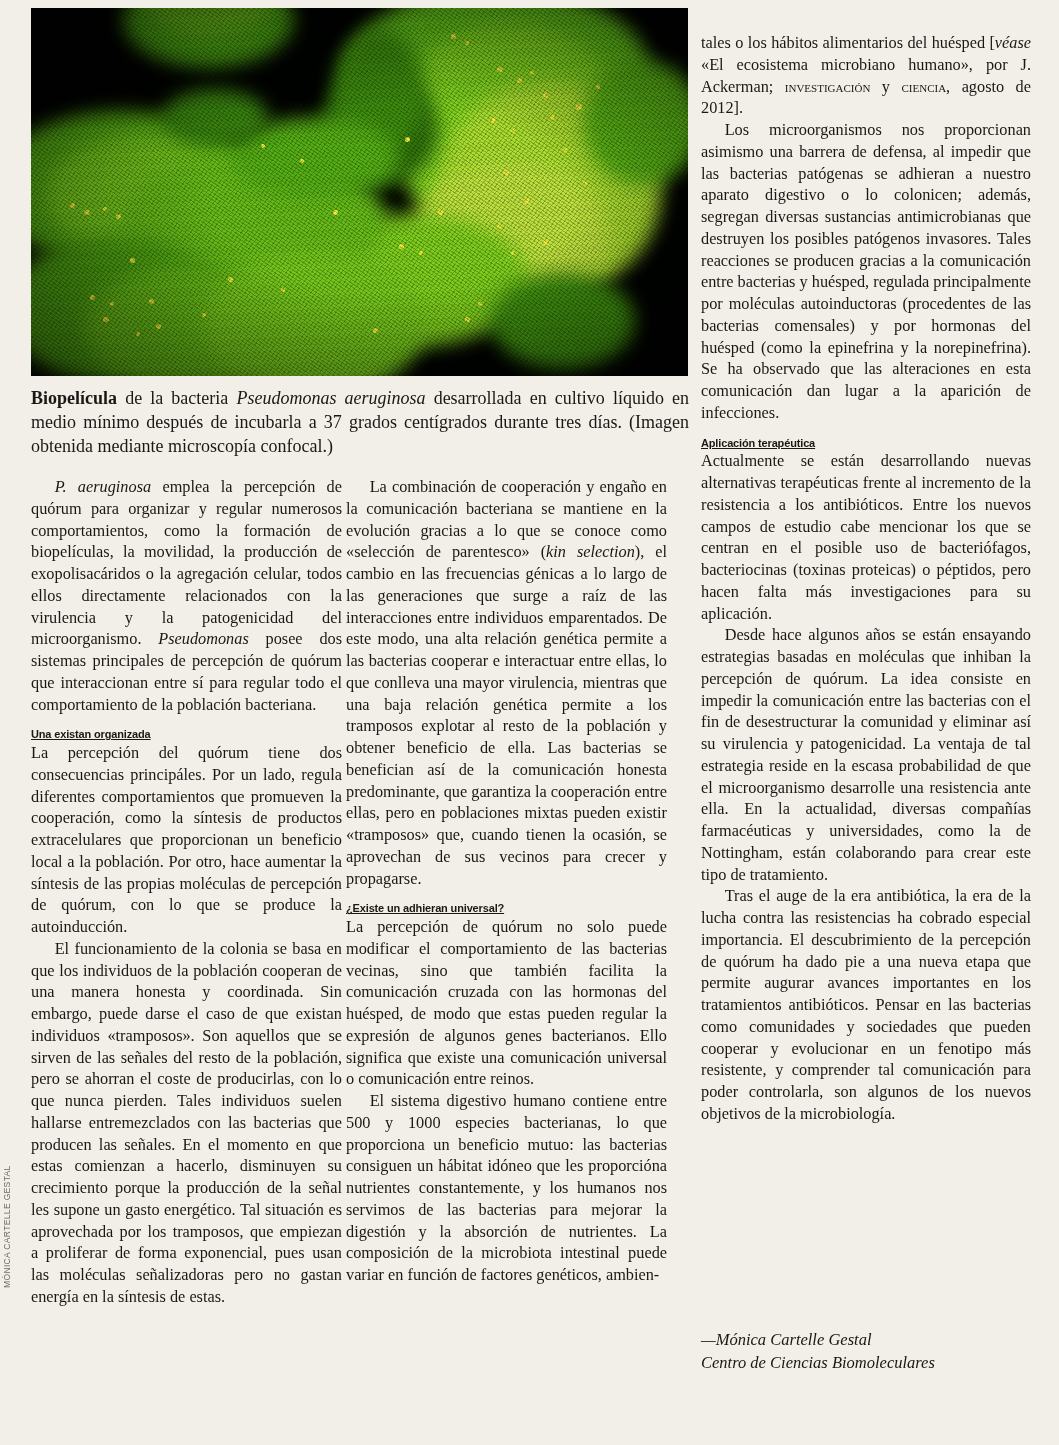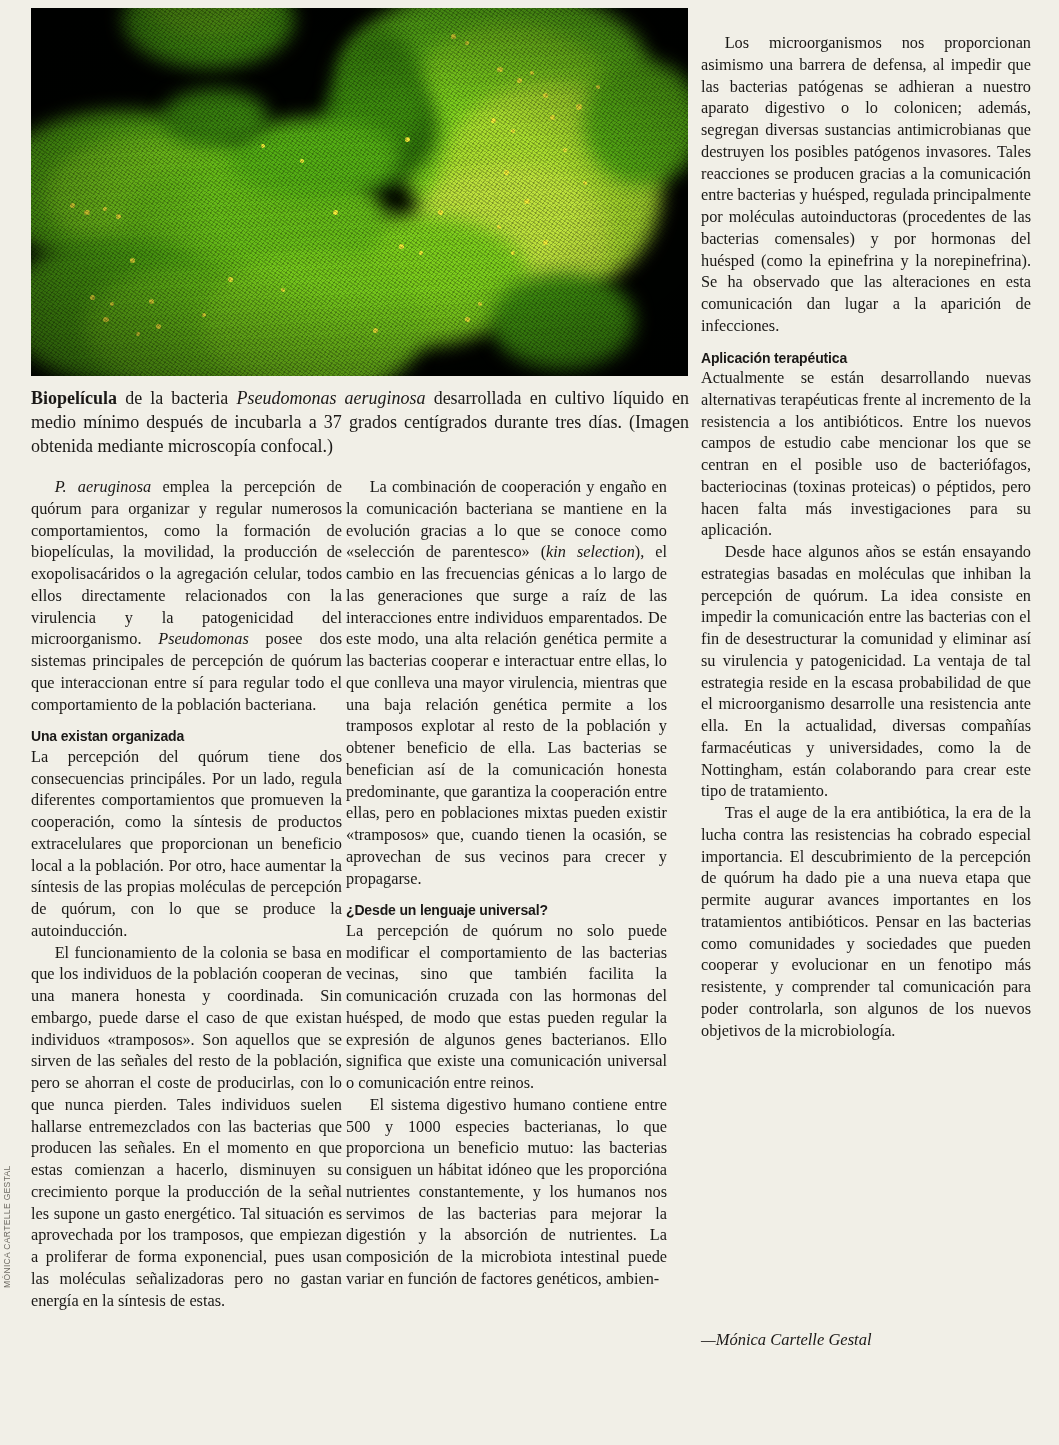--- a/index.html
+++ b/index.html
@@ -94,24 +94,25 @@
     line-height: 1.335;
     text-align: justify;
     text-justify: inter-word;
     hyphens: manual;
   }
   .col p { margin: 0; text-indent: 1.45em; }
   .col p.noindent { text-indent: 0; }
   .col h3 {
     margin: 13px 0 0 0;
     font-family: "Liberation Sans", "DejaVu Sans", sans-serif;
-    font-size: 14px;
+    font-size: 11px;
     font-weight: bold;
     letter-spacing: -0.15px;
     line-height: 1.25;
+    text-decoration: underline;
   }
   .col i { font-style: italic; }
   .sc {
     font-variant: small-caps;
     text-transform: lowercase;
   }
 
   #col1 { left: 31px;  width: 311px; }
   #col2 { left: 346px; width: 321px; }
   #col3 { left: 701px; top: 32px; width: 330px; }
@@ -211,30 +212,32 @@
 
   <div class="col" id="col1">
     <p><i>P. aeruginosa</i><span> emplea la percepción de quórum para organizar y regular numerosos comportamientos, como la formación de biopelículas, la movilidad, la producción de exopolisacáridos o la agregación celular, todos ellos directamente relacionados con la virulencia y la patogenicidad del microorganismo. </span><i>Pseudomonas</i><span> posee dos sistemas principales de percepción de quórum que interaccionan entre sí para regular todo el comportamiento de la población bacteriana.</span></p>
     <h3>Una existan organizada</h3>
     <p class="noindent">La percepción del quórum tiene dos consecuencias principáles. Por un lado, regula diferentes comportamientos que promueven la cooperación, como la síntesis de productos extracelulares que proporcionan un beneficio local a la población. Por otro, hace aumentar la síntesis de las propias moléculas de percepción de quórum, con lo que se produce la autoinducción.</p>
     <p>El funcionamiento de la colonia se basa en que los individuos de la población cooperan de una manera honesta y coordinada. Sin embargo, puede darse el caso de que existan individuos «tramposos». Son aquellos que se sirven de las señales del resto de la población, pero se ahorran el coste de producirlas, con lo que nunca pierden. Tales individuos suelen hallarse entremezclados con las bacterias que producen las señales. En el momento en que estas comienzan a hacerlo, disminuyen su crecimiento porque la producción de la señal les supone un gasto energético. Tal situación es aprovechada por los tramposos, que empiezan a proliferar de forma exponencial, pues usan las moléculas señalizadoras pero no gastan energía en la síntesis de estas.</p>
   </div>
 
   <div class="col" id="col2">
     <p><span>La combinación de cooperación y engaño en la comunicación bacteriana se mantiene en la evolución gracias a lo que se conoce como «selección de parentesco» (</span><i>kin selection</i><span>), el cambio en las frecuencias génicas a lo largo de las generaciones que surge a raíz de las interacciones entre individuos emparentados. De este modo, una alta relación genética permite a las bacterias cooperar e interactuar entre ellas, lo que conlleva una mayor virulencia, mientras que una baja relación genética permite a los tramposos explotar al resto de la población y obtener beneficio de ella. Las bacterias se benefician así de la comunicación honesta predominante, que garantiza la cooperación entre ellas, pero en poblaciones mixtas pueden existir «tramposos» que, cuando tienen la ocasión, se aprovechan de sus vecinos para crecer y propagarse.</span></p>
-    <h3>¿Desde un lenguaje universal?</h3>
+    <h3>¿Existe un adhieran universal?</h3>
     <p class="noindent">La percepción de quórum no solo puede modificar el comportamiento de las bacterias vecinas, sino que también facilita la comunicación cruzada con las hormonas del huésped, de modo que estas pueden regular la expresión de algunos genes bacterianos. Ello significa que existe una comunicación universal o comunicación entre reinos.</p>
     <p>El sistema digestivo humano contiene entre 500 y 1000 especies bacterianas, lo que proporciona un beneficio mutuo: las bacterias consiguen un hábitat idóneo que les proporcióna nutrientes constantemente, y los humanos nos servimos de las bacterias para mejorar la digestión y la absorción de nutrientes. La composición de la microbiota intestinal puede variar en función de factores genéticos, ambien-</p>
   </div>
 
   <div class="col" id="col3">
+    <p class="noindent"><span>tales o los hábitos alimentarios del huésped [</span><i>véase</i><span> «El ecosistema microbiano humano», por J. Ackerman; </span><span class="sc">Investigación</span><span> y </span><span class="sc">Ciencia</span><span>, agosto de 2012].</span></p>
     <p>Los microorganismos nos proporcionan asimismo una barrera de defensa, al impedir que las bacterias patógenas se adhieran a nuestro aparato digestivo o lo colonicen; además, segregan diversas sustancias antimicrobianas que destruyen los posibles patógenos invasores. Tales reacciones se producen gracias a la comunicación entre bacterias y huésped, regulada principalmente por moléculas autoinductoras (procedentes de las bacterias comensales) y por hormonas del huésped (como la epinefrina y la norepinefrina). Se ha observado que las alteraciones en esta comunicación dan lugar a la aparición de infecciones.</p>
     <h3>Aplicación terapéutica</h3>
     <p class="noindent">Actualmente se están desarrollando nuevas alternativas terapéuticas frente al incremento de la resistencia a los antibióticos. Entre los nuevos campos de estudio cabe mencionar los que se centran en el posible uso de bacteriófagos, bacteriocinas (toxinas proteicas) o péptidos, pero hacen falta más investigaciones para su aplicación.</p>
     <p>Desde hace algunos años se están ensayando estrategias basadas en moléculas que inhiban la percepción de quórum. La idea consiste en impedir la comunicación entre las bacterias con el fin de desestructurar la comunidad y eliminar así su virulencia y patogenicidad. La ventaja de tal estrategia reside en la escasa probabilidad de que el microorganismo desarrolle una resistencia ante ella. En la actualidad, diversas compañías farmacéuticas y universidades, como la de Nottingham, están colaborando para crear este tipo de tratamiento.</p>
     <p>Tras el auge de la era antibiótica, la era de la lucha contra las resistencias ha cobrado especial importancia. El descubrimiento de la percepción de quórum ha dado pie a una nueva etapa que permite augurar avances importantes en los tratamientos antibióticos. Pensar en las bacterias como comunidades y sociedades que pueden cooperar y evolucionar en un fenotipo más resistente, y comprender tal comunicación para poder controlarla, son algunos de los nuevos objetivos de la microbiología.</p>
   </div>
 
   <div class="signature">
     <div>—Mónica Cartelle Gestal</div>
+    <div>Centro de Ciencias Biomoleculares</div>
   </div>
 
 </div>
 
 </body></html>

